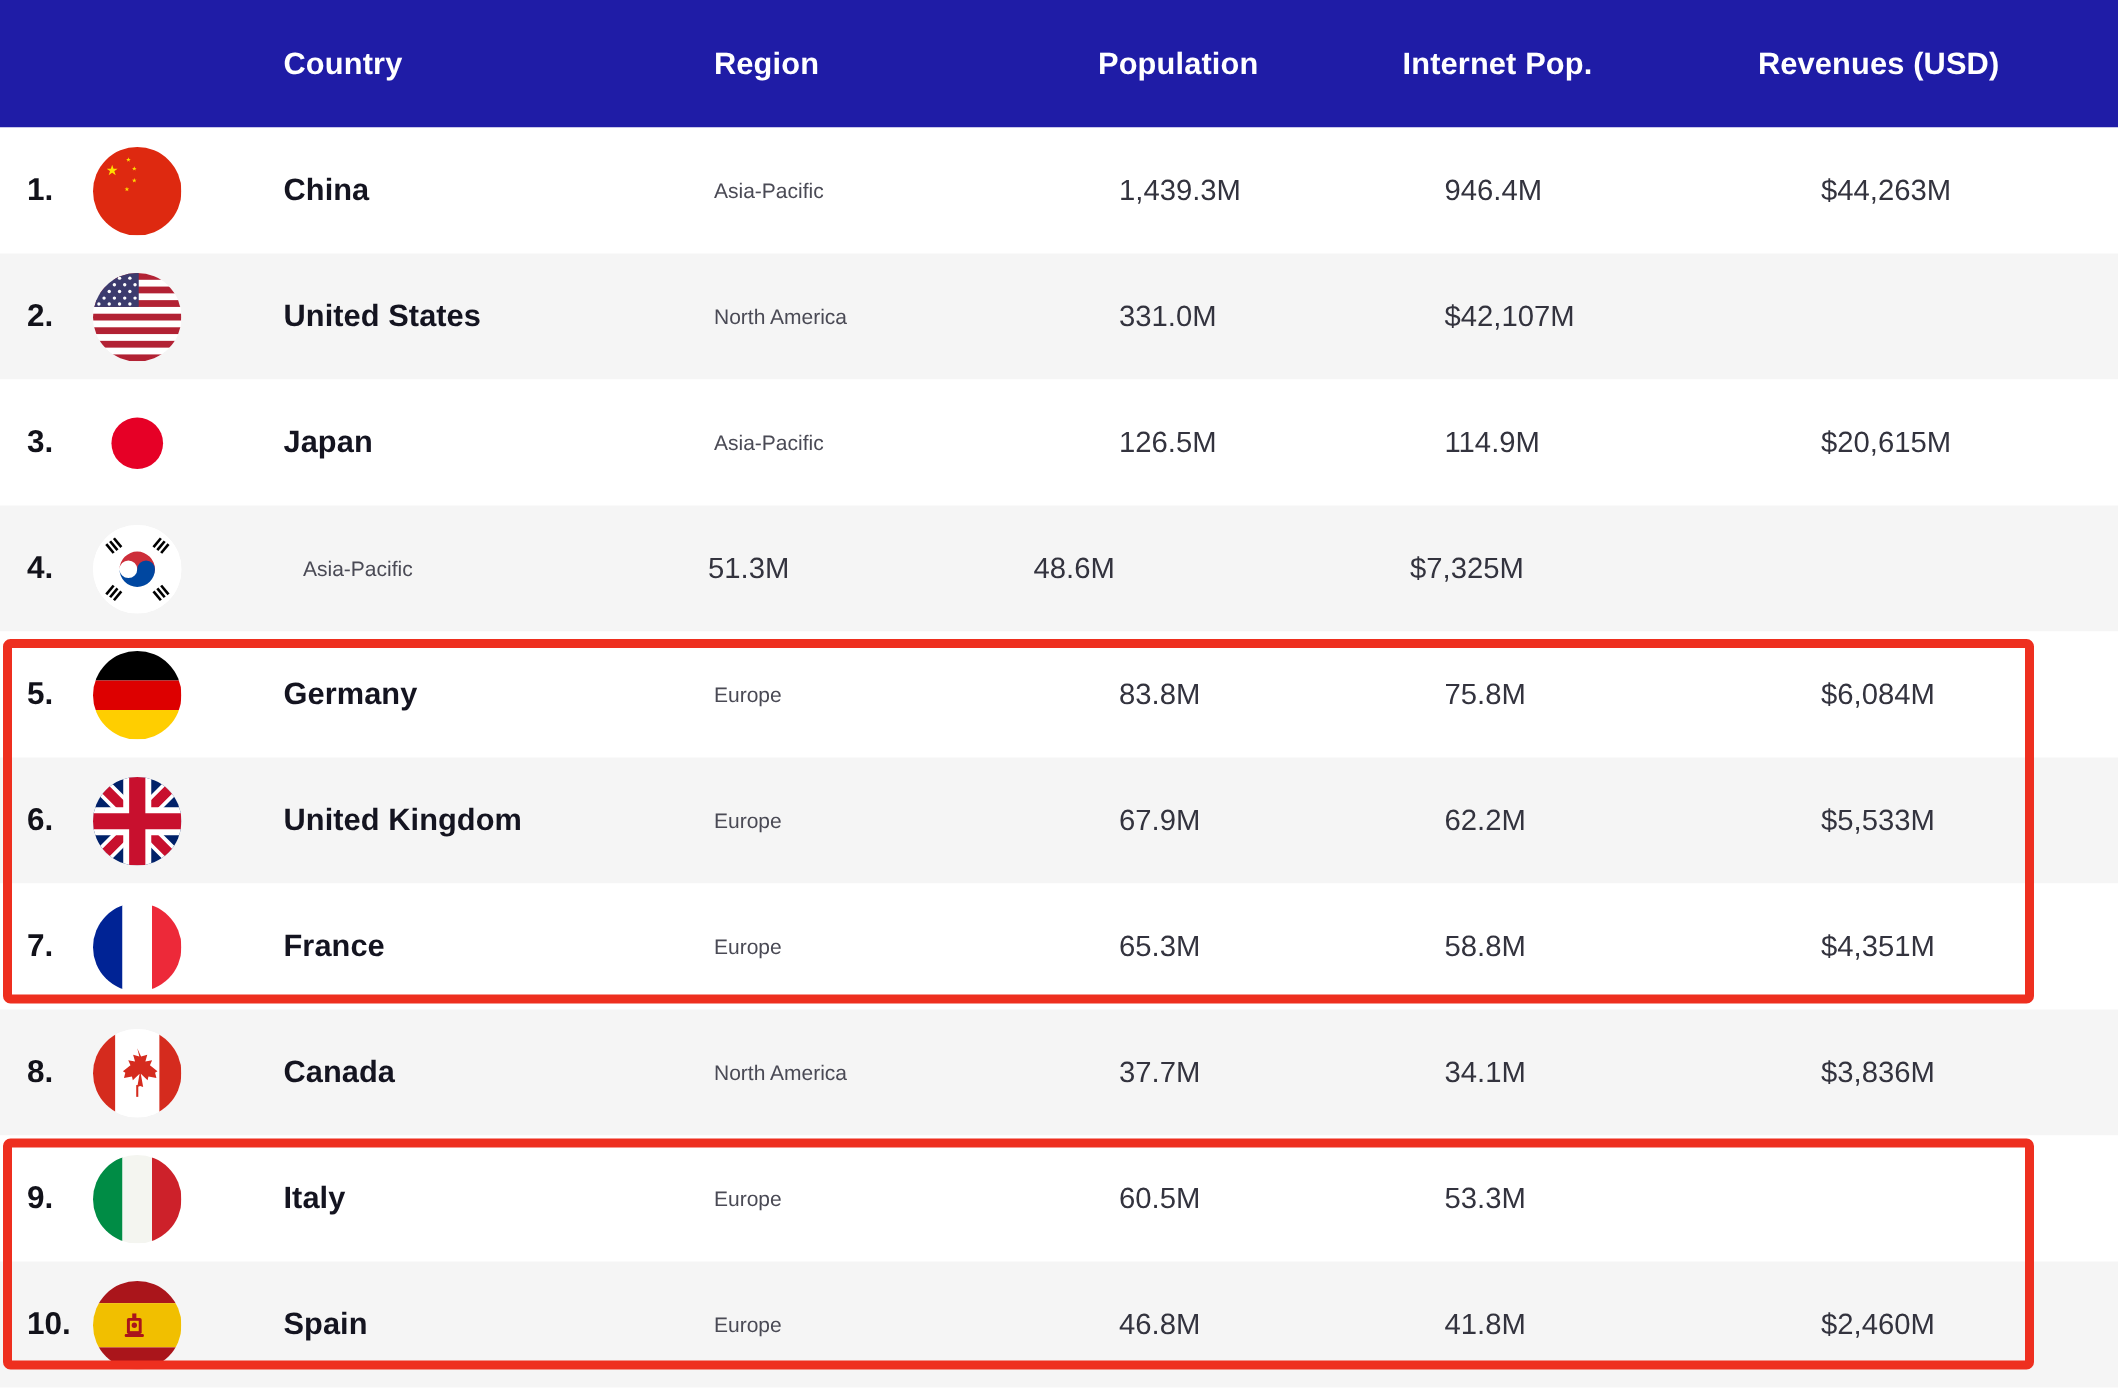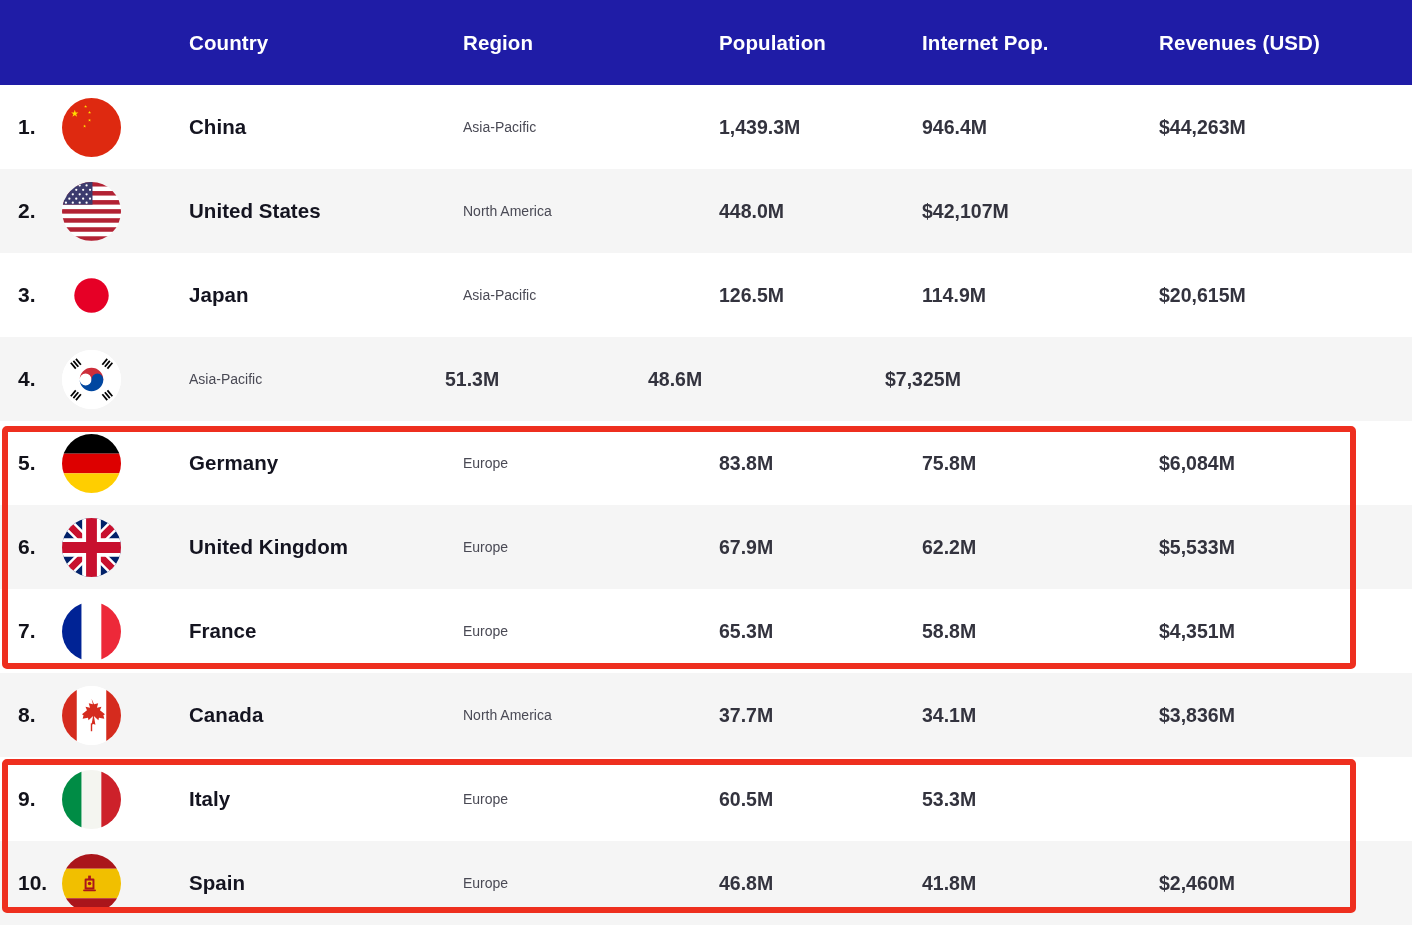--- a/index.html
+++ b/index.html
@@ -34,21 +34,21 @@
     font-size: 20.5px;
     font-weight: bold;
     letter-spacing: 0.1px;
     color: #ffffff;
     white-space: nowrap;
   }
 
   
   .c-rank   { width: 189px; flex: 0 0 189px; position: relative; }
   .c-name   { width: 274px; flex: 0 0 274px; }
-  .c-region { width: 256px; flex: 0 0 256px; }
+  .c-region { width: 256px; flex: 0 0 256px; margin-left: 13px; }
   .c-pop    { width: 203px; flex: 0 0 203px; }
   .c-inet   { width: 237px; flex: 0 0 237px; }
   .c-rev    { width: 253px; flex: 0 0 253px; }
 
   
   .tbody { display: block; }
   .row {
     display: flex;
     align-items: center;
     height: 84px;
@@ -88,22 +88,23 @@
     color: #141420;
     letter-spacing: 0.05px;
   }
   .cregion {
     font-size: 14px;
     font-weight: normal;
     color: #4a4a55;
   }
   .cnum {
     font-size: 19.5px;
-    font-weight: bold;
+    font-weight: normal;
     color: #33333e;
+    margin-left: 14px;
   }
 
   
   .hl {
     position: absolute;
     border: 6px solid #EE2F1F;
     border-radius: 5px;
     box-sizing: border-box;
     pointer-events: none;
     z-index: 5;
@@ -180,21 +181,21 @@
                 <circle cx="4" cy="21" r="1.15"></circle>
                 <circle cx="11" cy="21" r="1.15"></circle>
                 <circle cx="18" cy="21" r="1.15"></circle>
                 <circle cx="25" cy="21" r="1.15"></circle>
               </g>
             </svg>
           </div>
         </div>
         <div class="c-name cname">United States</div>
         <div class="c-region cregion">North America</div>
-        <div class="c-pop cnum">448.0M</div>
+        <div class="c-pop cnum">331.0M</div>
         <div class="c-rev cnum">$42,107M</div>
       </div>
       <div class="row">
         <div class="c-rank rank-cell">
           <div class="rank-num">3.</div>
           <div class="flag">
             <svg viewBox="0 0 60 60">
               <rect width="60" height="60" fill="#FFFFFF"></rect>
               <circle cx="30" cy="30" r="17.5" fill="#E60026"></circle>
             </svg>

